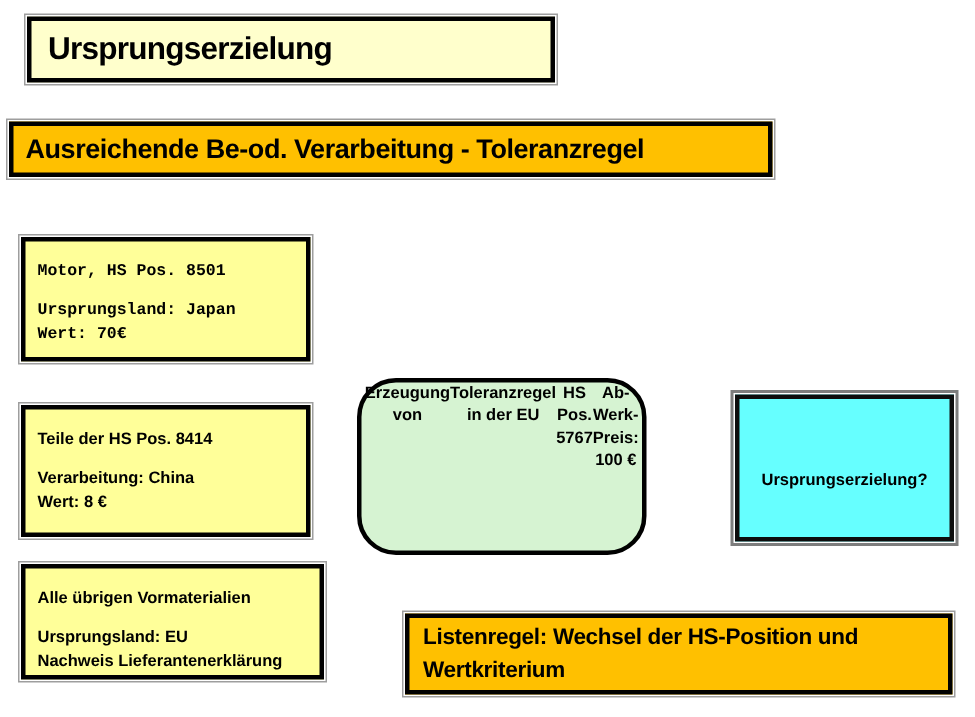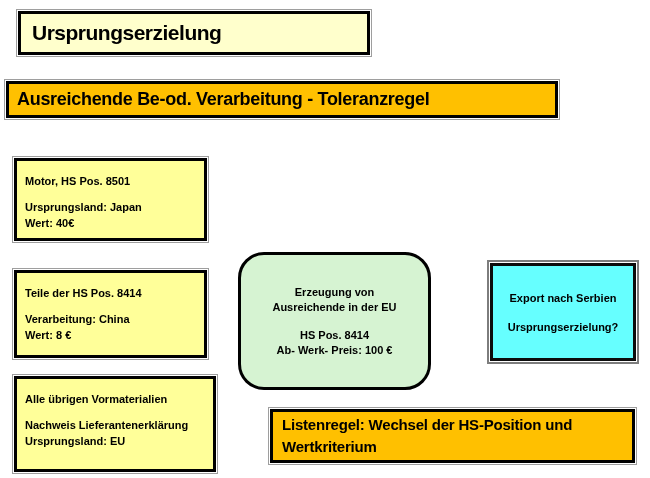--- a/index.html
+++ b/index.html
@@ -29,43 +29,43 @@
   .title-box {
     left: 8px; top: 11px; width: 352px; height: 44px;
     background: var(--cream, #FFFFCC);
     display: flex; align-items: center;
     padding-left: 11px;
     font-size: 21px;
     letter-spacing: -0.5px;
     margin-left: 10px;
   }
   .banner {
-    left: 6px; top: 81px; width: 552px; height: 37px;
+    left: 6px; top: 81px; width: 509px; height: 37px;
     background: var(--orange, #FFC000);
     display: flex; align-items: center;
     padding-left: 8px;
     font-size: 18px;
     letter-spacing: -0.3px;
   }
   .material-box {
     width: 193px;
     background: var(--yellow, #FFFF99);
     padding: 12px 8px 6px 8px;
     font-size: 11px;
     line-height: 16px;
   }
-  .mbox-1 { left: 14px; top: 158px; height: 83px; }
+  .mbox-1 { left: 14px; top: 158px; height: 83px; font-family: Liberation Mono, monospace; }
   .mbox-2 { left: 14px; top: 270px; height: 88px; }
-  .mbox-3 { left: 14px; top: 376px; width: 202px; height: 96px; }
+  .mbox-3 { left: 14px; top: 376px; width: 202px; height: 77px; }
   .spacer-sm { height: 10px; }
   .process-box {
-    left: 238px; top: 252px; width: 193px; height: 138px;
+    left: 238px; top: 252px; width: 193px; height: 118px;
     background: var(--green, #D6F3D2);
     border-radius: 26px;
-    display: flex; flex-direction: column; justify-content: center;
+    display: flex; flex-direction: row; justify-content: center;
     text-align: center;
     font-size: 11px;
     line-height: 15px;
     padding: 0 10px;
   }
   .process-box .spacer-md { height: 13px; }
   .export-box {
     left: 490px; top: 263px; width: 146px; height: 98px;
     background: var(--cyan, #66FFFF);
     border-color: #0d0d0d;
@@ -97,47 +97,46 @@
   </div>
 
   <div class="box frame banner">
     <span>Ausreichende Be-od. Verarbeitung - Toleranzregel</span>
   </div>
 
   <div class="box frame material-box mbox-1">
     <div>Motor, HS Pos. 8501</div>
     <div class="spacer-sm"></div>
     <div>Ursprungsland: Japan</div>
-    <div>Wert: 40€</div>
+    <div>Wert: 70€</div>
   </div>
 
   <div class="box frame material-box mbox-2">
     <div>Teile der HS Pos. 8414</div>
     <div class="spacer-sm"></div>
     <div>Verarbeitung: China</div>
     <div>Wert: 8 €</div>
   </div>
 
   <div class="box frame material-box mbox-3">
     <div>Alle übrigen Vormaterialien</div>
     <div class="spacer-sm"></div>
+    <div>Ursprungsland: EU</div>
     <div>Nachweis Lieferantenerklärung</div>
-    <div>Ursprungsland: EU</div>
   </div>
 
   <div class="box process-box">
     <div>Erzeugung von</div>
-    <div>Ausreichende in der EU</div>
+    <div>Toleranzregel in der EU</div>
     <div class="spacer-md"></div>
-    <div>HS Pos. 8414</div>
+    <div>HS Pos. 5767</div>
     <div>Ab- Werk- Preis: 100 €</div>
   </div>
 
   <div class="box export-box">
-    <div>Export nach Serbien</div>
     <div class="spacer-lg"></div>
     <div>Ursprungserzielung?</div>
   </div>
 
   <div class="box frame rule-box">
     <span>Listenregel: Wechsel der HS-Position und Wertkriterium</span>
   </div>
 
 </div>
 

